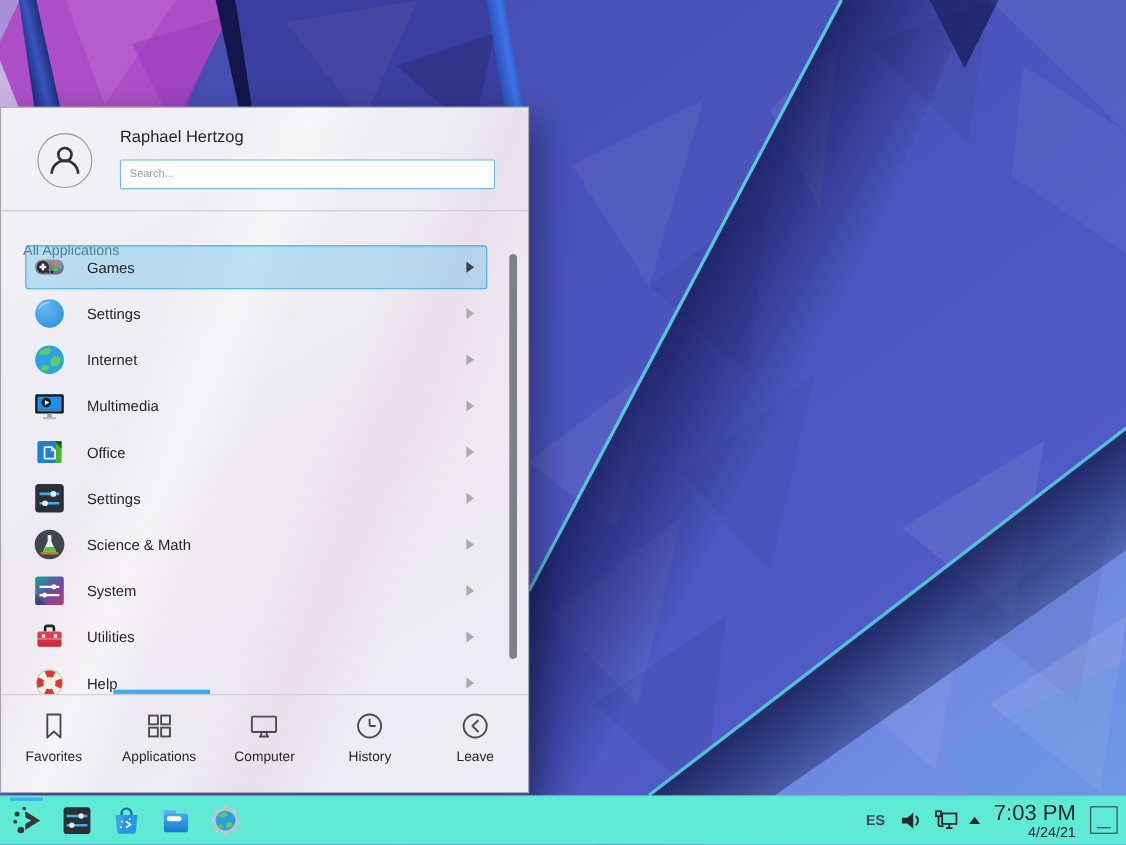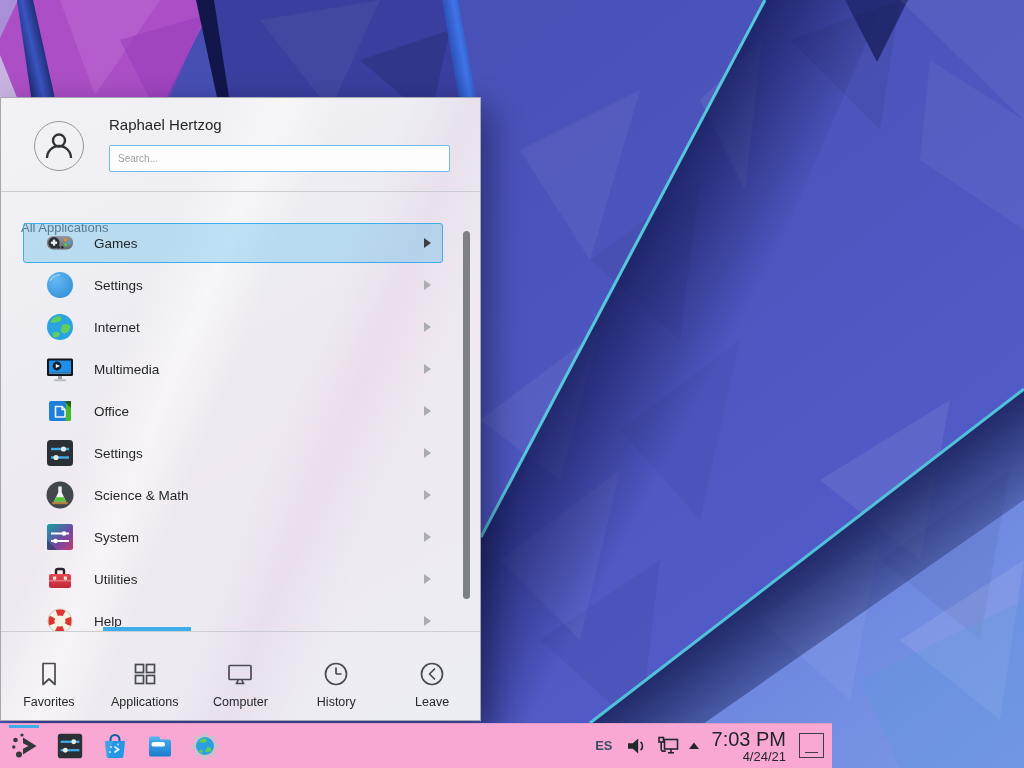--- a/index.html
+++ b/index.html
@@ -38,21 +38,21 @@
     position:absolute; left:108px; top:47px; width:341px; height:27px;
     border:1px solid #6cbde8; border-radius:2px; background:#fdfdfd;
     padding:0 8px; font-size:10px; color:#232629; outline:none;
     font-family:"Liberation Sans","DejaVu Sans",sans-serif;
   }
   .search-box::placeholder { color:#9ba0a5; opacity:1; }
   .hdr-divider { position:absolute; left:0; top:93px; width:100%; height:1px; background:#cbccd2; }
   .section-label { position:absolute; left:20px; top:102px; font-size:13px; color:#63666a;margin-top:20px; }
 
   .cat-list { position:absolute; left:0; top:124px; width:100%; height:409px; overflow:hidden; }
-  .cat-row { position:relative; height:42px; display:flex; align-items:center; padding-left:43px; }
+  .cat-row { position:relative; height:42px; display:flex; align-items:center; padding-left:28px; }
   .cat-row.highlighted::before {
     content:""; position:absolute; left:22px; right:37px; top:1px; bottom:1px;
     background:rgba(61,174,233,.30); border:1px solid #3daee9; border-radius:3px;
   }
   .cat-icon { position:relative; width:32px; height:32px; flex:none; }
   .cat-label { position:relative; margin-left:18px; font-size:13.5px; color:#232629; }
   .cat-arrow {
     position:absolute; left:423px; top:50%; margin-top:-5px;
     width:0; height:0; border-top:5px solid transparent; border-bottom:5px solid transparent;
     border-left:7px solid #a9adb1;
@@ -60,29 +60,29 @@
   .cat-row.highlighted .cat-arrow { border-left-color:#3c3f42; }
 
   .scrollbar {
     position:absolute; left:462px; top:133px; width:7px; height:368px;
     border-radius:3.5px; background:#7d8186;
   }
 
   .tab-divider { position:absolute; left:0; top:533px; width:100%; height:1px; background:#cdced4; }
   .tab-indicator { position:absolute; left:102px; top:529px; width:88px; height:4px; background:#3daee9; }
 
-  .tabbar { position:absolute; left:0; top:548px; width:100%; height:91px; display:flex; }
+  .tabbar { position:absolute; left:0; top:534px; width:100%; height:91px; display:flex; }
   .tab { flex:1; display:flex; flex-direction:column; align-items:center; padding-top:13px; }
   .tab-icon { width:30px; height:30px; }
   .tab-label { margin-top:6px; font-size:12.5px; color:#26282b; }
 
   
   .panel {
-    position:absolute; left:0; bottom:0; width:832px; height:45px; z-index:3;
-    background:#f9a8d4; border-top:1px solid rgba(0,0,0,.08);
+    position:absolute; left:0; bottom:0; width:1024px; height:45px; z-index:3;
+    background:#5eead4; border-top:1px solid rgba(0,0,0,.08);
     display:flex; align-items:center;
   }
   .panel-launchers { display:flex; gap:13px; margin-left:9px; align-items:center; }
   .task-btn { position:relative; width:32px; height:32px; }
   .task-btn .active-strip {
     position:absolute; left:0; top:-5px; width:30px; height:3px; background:#3daee9;
   }
   .tray { margin-left:auto; display:flex; align-items:center; margin-right:8px; }
   .kbd-layout { font-size:13px; font-weight:bold; color:#3d4c62; margin-right:13px; }
   .tray-ico { display:flex; align-items:center; }

